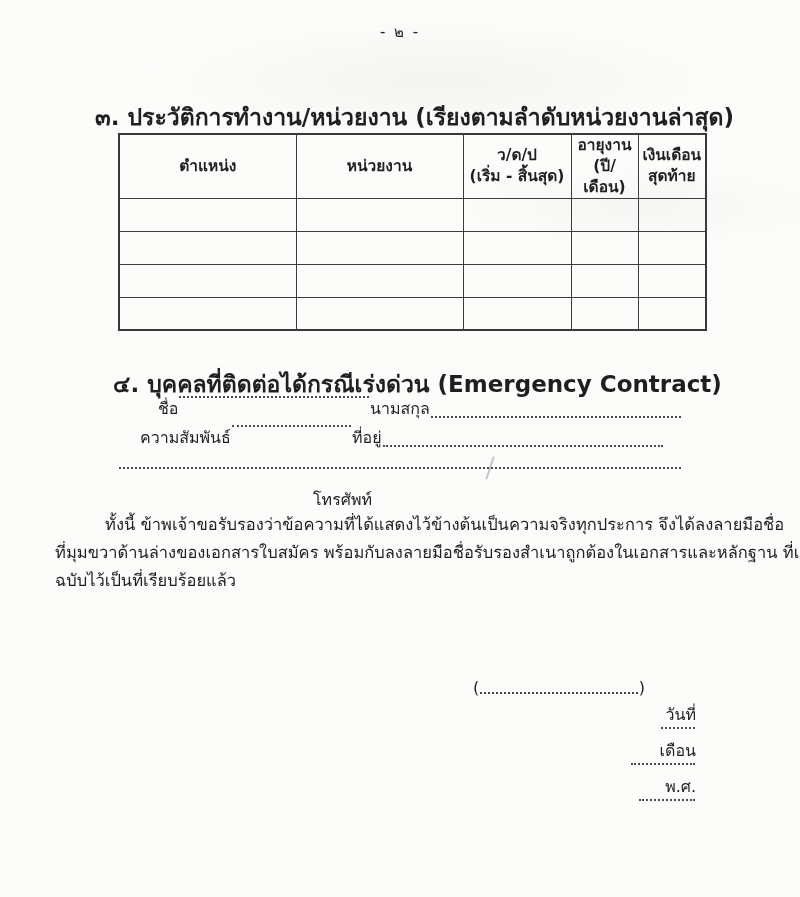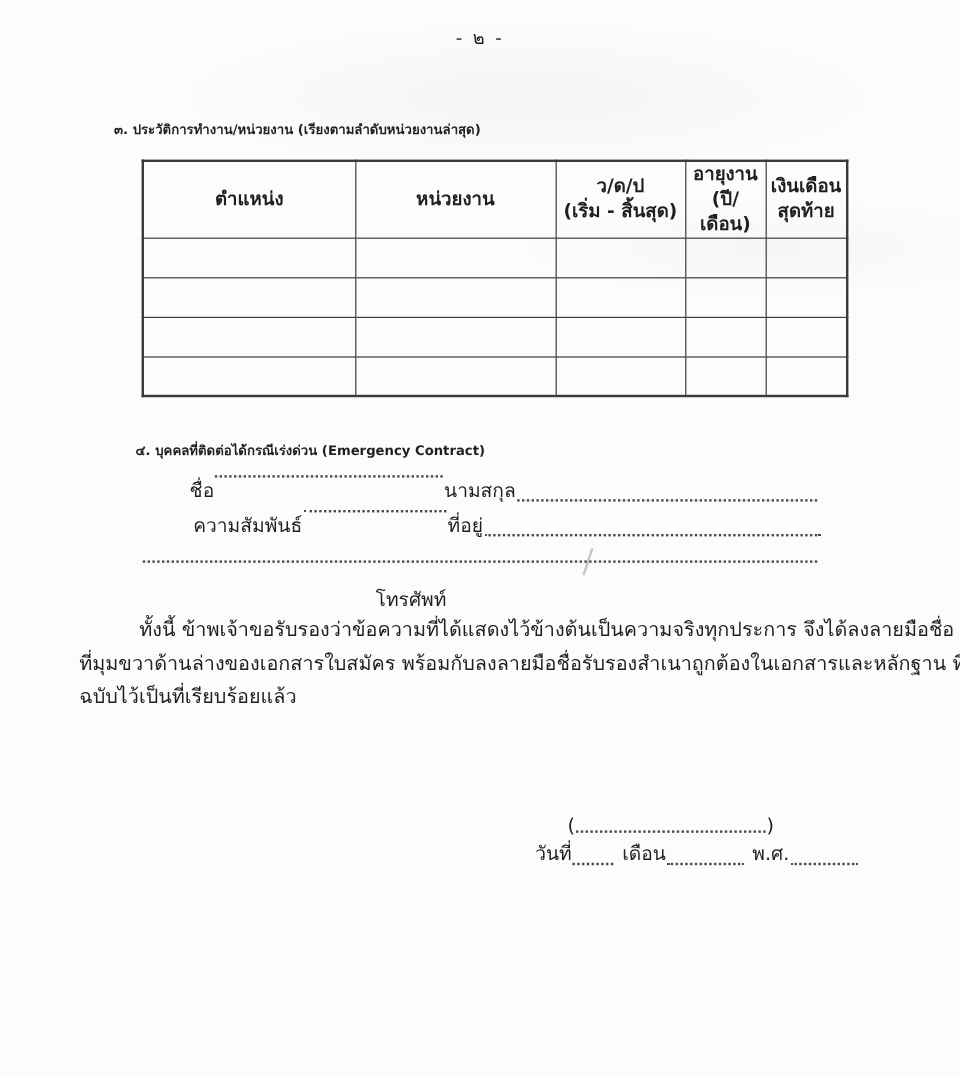--- a/index.html
+++ b/index.html
@@ -20,21 +20,21 @@
   .abs { position: absolute; }
 
   .page-number {
     top: 20px; left: 0; width: 100%;
     text-align: center;
     font-size: 15px;
     letter-spacing: 2px;
   }
 
   .sec-heading {
-    font-size: 11px;
+    font-size: 23px;
     font-weight: bold;
     white-space: nowrap;
   }
   .h3 { top: 99px; left: 95px; }
   .h4 { top: 366px; left: 88px; margin-left: 25px; }
 
   table.work-history {
     position: absolute;
     top: 133px; left: 118px;
     width: 587px;
@@ -78,44 +78,44 @@
   .dots {
     flex: 1 1 auto;
     border-bottom: 2px dotted #4a4a4a;
     margin: 0 1px 3px 1px;
     height: 1px;
   }
   .dots-fixed { flex: 0 0 auto; }
   .seg { display: flex; align-items: flex-start; margin-left: 40px; }
 
   .row-name     { top: 399px; left: 118px; width: 564px; }
-  .row-relation { top: 428px; left: 121px; width: 564px; font-family: Liberation Mono, monospace; }
+  .row-relation { top: 428px; left: 100px; width: 564px; font-family: Liberation Mono, monospace; }
   .row-addr2    { top: 450px; left: 118px; width: 564px; }
   .row-phone    { top: 487px; left: 118px; width: 254px; flex-direction: column; }
   .seg-left { width: 212px; flex: 0 0 auto; }
 
   .pen-artifact {
     top: 456px; left: 489px;
     width: 2px; height: 24px;
     background: rgba(130,130,130,0.45);
     transform: rotate(18deg);
     border-radius: 2px;
   }
 
   .declaration {
     top: 511px; left: 55px; width: 695px;
     font-size: 16.5px;
     line-height: 28px;
   }
-  .declaration .line { white-space: nowrap; margin-left: 11px; }
+  .declaration .line { white-space: nowrap; }
   .declaration .indent { padding-left: 50px; }
 
   .sig-line1 { top: 643px; left: 398px; width: 308px; }
   .sig-line2 { top: 675px; left: 473px; width: 172px; }
-  .sig-line3 { top: 702px; left: 446px; width: 250px; }
+  .sig-line3 { top: 702px; left: 446px; width: 250px; flex-direction: column; }
   .gap { flex: 0 0 6px; }
 </style>
 </head>
 <body>
 
 <div class="page">
 
   <div class="abs page-number">- ๒ -</div>
 
   <div class="abs sec-heading h3">๓. ประวัติการทำงาน/หน่วยงาน (เรียงตามลำดับหน่วยงานล่าสุด)</div>

